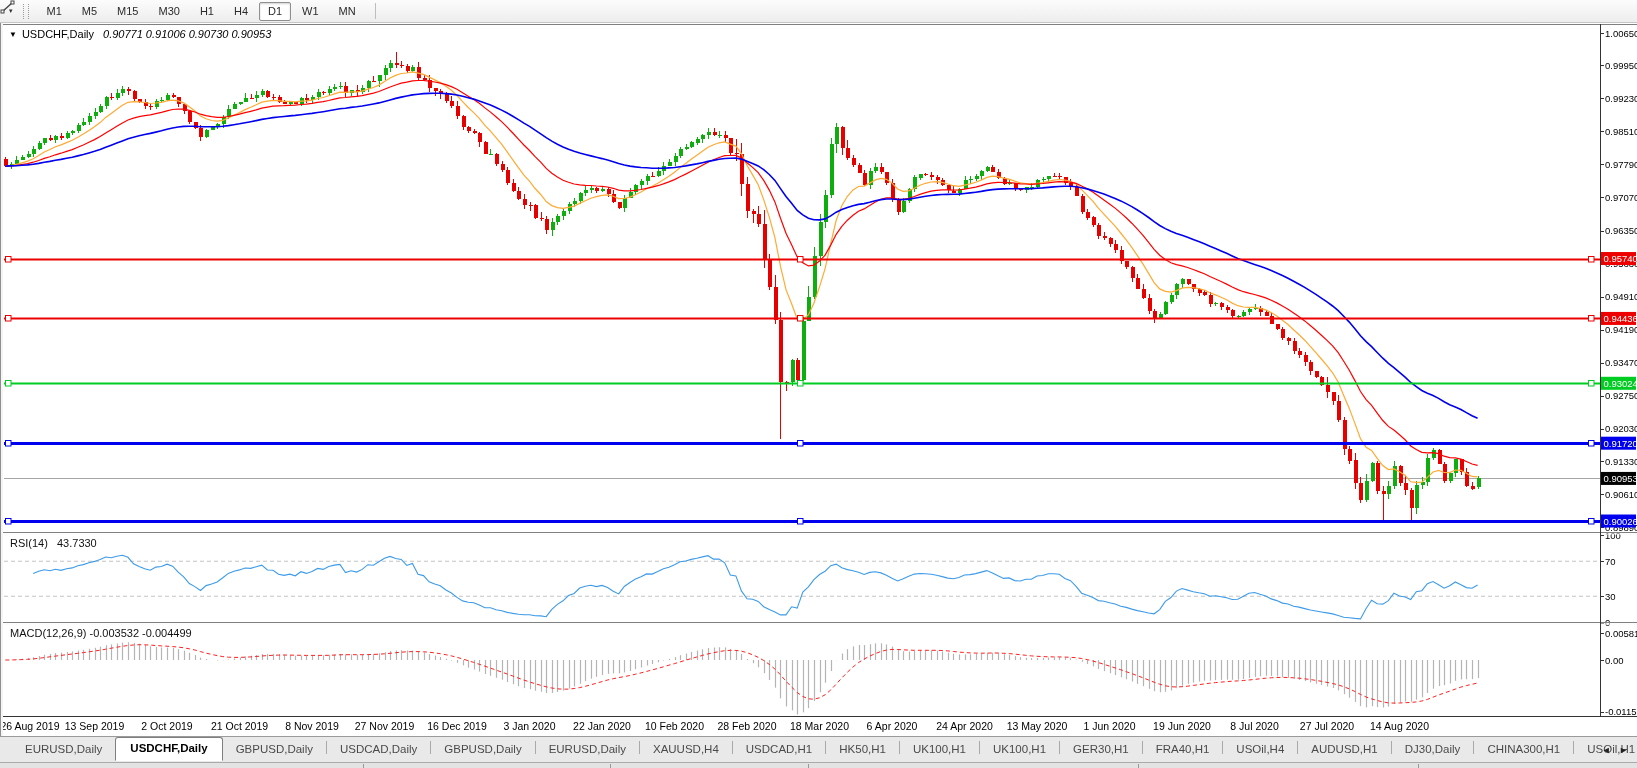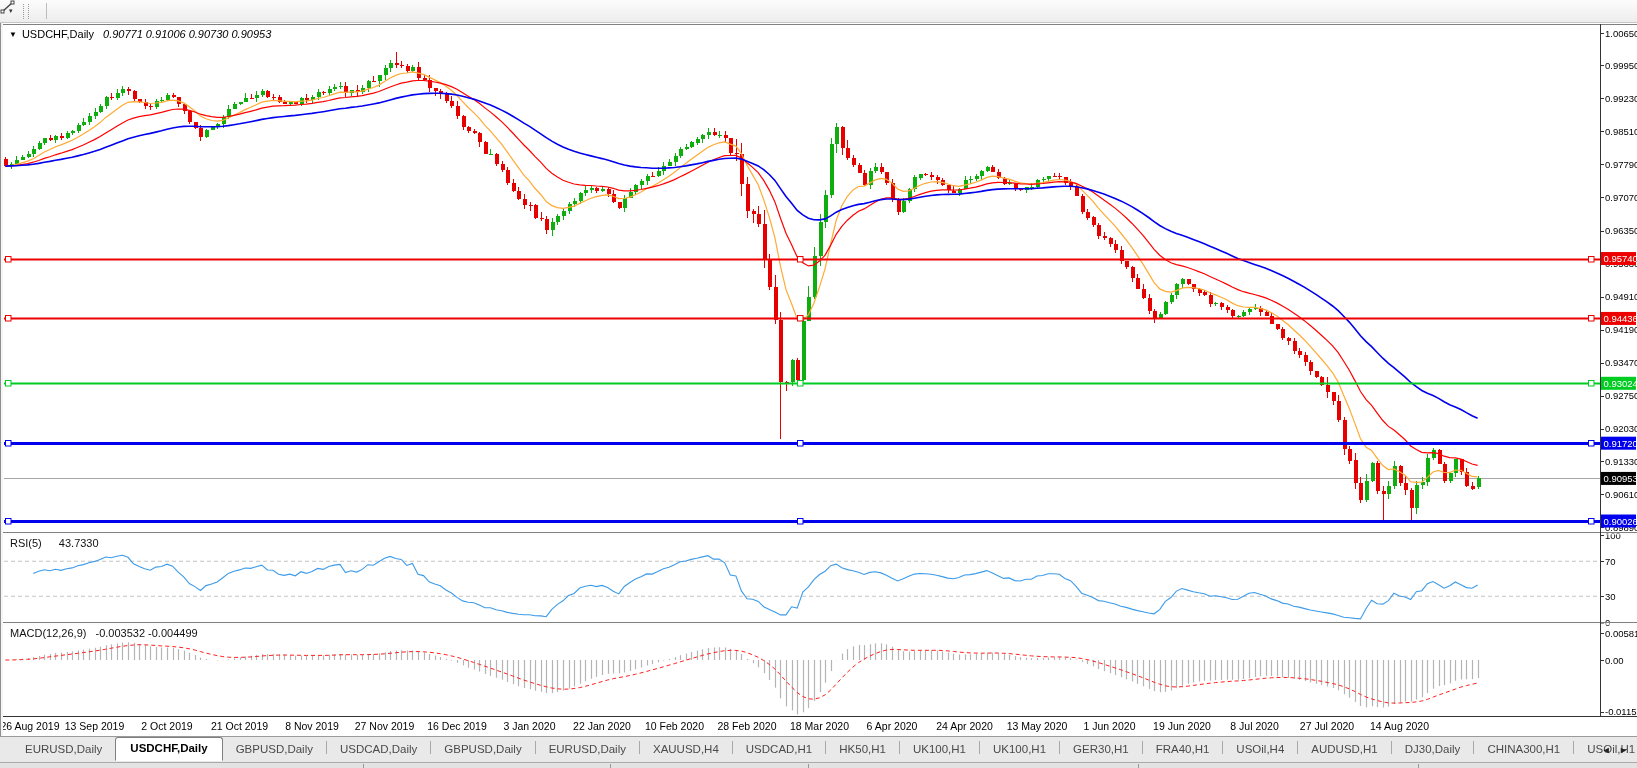--- a/index.html
+++ b/index.html
@@ -978,36 +978,47 @@
   <div class="toolbar">
     <span class="tool-icon">
       <svg width="16" height="14" viewBox="0 0 16 14">
         <line x1="2" y1="12" x2="13" y2="2" stroke="#444" stroke-width="1.4"></line>
         <rect x="1" y="10" width="3" height="3" fill="#fff" stroke="#444"></rect>
         <rect x="11" y="1" width="3" height="3" fill="#fff" stroke="#444"></rect>
       </svg>
     </span>
     <span class="tool-caret">▾</span>
     <span class="grip"></span>
+    <span id="tf-buttons" style="display:flex;">
+        <span class="tfbtn">M1</span>
+        <span class="tfbtn">M5</span>
+        <span class="tfbtn">M15</span>
+        <span class="tfbtn">M30</span>
+        <span class="tfbtn">H1</span>
+        <span class="tfbtn">H4</span>
+        <span class="tfbtn active">D1</span>
+        <span class="tfbtn">W1</span>
+        <span class="tfbtn">MN</span>
+      </span>
     <span class="vsep"></span>
   </div>
 
   <div class="ttl">
     <span class="caret">▼</span>
     <span>USDCHF,Daily</span>
     <span class="ohlc">0.90771 0.91006 0.90730 0.90953</span>
   </div>
 
   <div class="indlbl" style="top:537px;">
-    <span>RSI(5)</span>
-    <span style="margin-left:14px;">43.7330</span>
+    <span>RSI(14)</span>
+    <span style="margin-left:6px;">43.7330</span>
   </div>
   <div class="indlbl" style="top:627px;">
     <span>MACD(12,26,9)</span>
-    <span style="margin-left:6px;">-0.003532 -0.004499</span>
+    <span style="">-0.003532 -0.004499</span>
   </div>
 
   <div class="leftedge"></div>
 
   <div class="tabbar">
     <span id="tabs-holder" style="display:flex;align-items:flex-end;">
         <span class="tab">EURUSD,Daily</span>
         <span class="tab active">USDCHF,Daily</span>
         <span class="tab">GBPUSD,Daily</span>
         <span class="tsep"></span>

